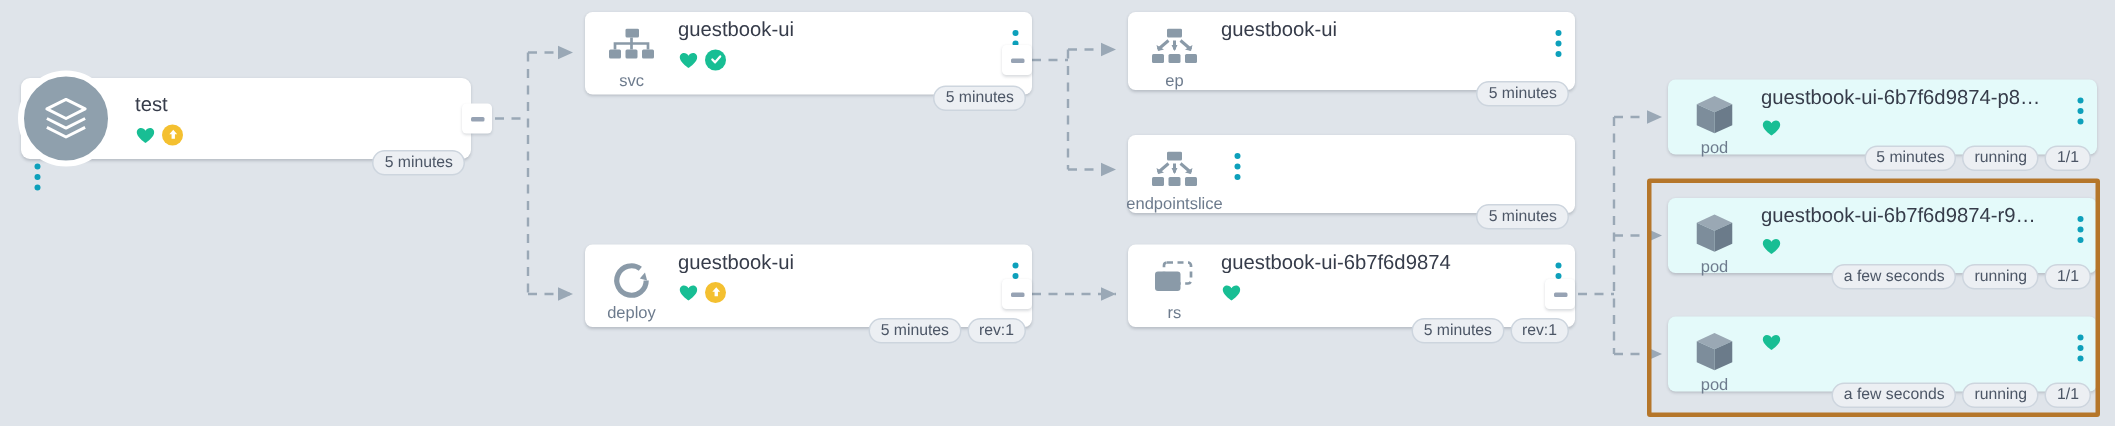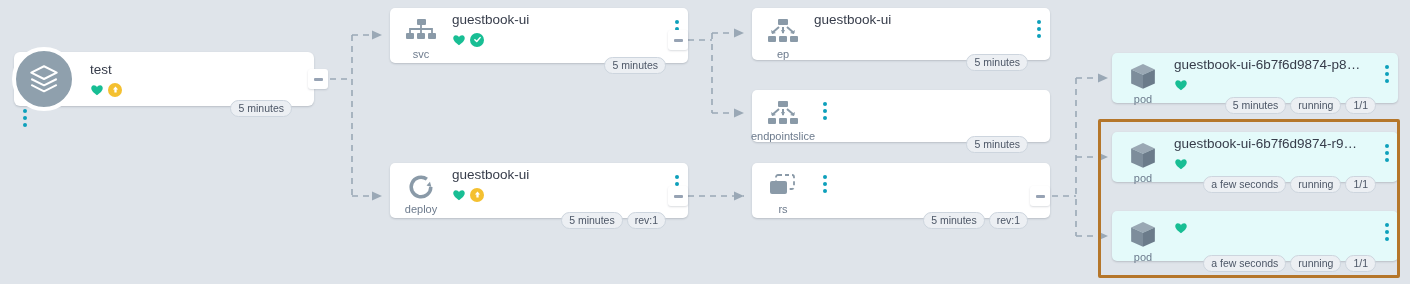--- a/index.html
+++ b/index.html
@@ -46,21 +46,21 @@
 
   .kebab{
     width:22px;flex:none;padding-top:12px;
     display:flex;flex-direction:column;align-items:center;gap:3px;
     cursor:pointer;
   }
   .kebab i{display:block;width:4px;height:4px;border-radius:50%;background:#0da0bb;}
 
   
   .badges{
-    position:absolute;right:22px;bottom:-11px;
+    position:absolute;right:4px;bottom:-11px;
     display:flex;gap:4px;z-index:5;align-items:center;
   }
   .badge{
     background:#eceff3;border:1px solid #cdd5de;border-radius:9px;
     font-size:10.5px;line-height:13px;color:#4c5666;
     padding:1px 7px;white-space:nowrap;
   }
   .node.pod .badge{background:#eceff3;}
 
   
@@ -305,20 +305,30 @@
   <div class="node" style="left:752px;top:163px;width:298px;height:55px;">
     <div class="kind-col">
       <span class="kind-icon">
         <svg width="30" height="26" viewBox="0 0 30 26" fill="none">
           <rect x="8" y="1" width="18" height="14" rx="2" stroke="#8a9aa8" stroke-width="1.8" stroke-dasharray="4 3"></rect>
           <rect x="2" y="7" width="17" height="13" rx="2" fill="#8a9aa8"></rect>
         </svg>
       </span>
       <span class="kind-label">rs</span>
     </div>
+    <div class="body">
+      <div class="title">guestbook-ui-6b7f6d9874</div>
+      <div class="status-row">
+        <span>
+          <svg class="heart" viewBox="0 0 24 24" fill="#18be94">
+              <path d="M12 21s-8-5.1-9.6-10.2C1.2 7 3.6 4 6.8 4 9 4 10.8 5.3 12 7.1 13.2 5.3 15 4 17.2 4c3.2 0 5.6 3 4.4 6.8C20 15.9 12 21 12 21z"></path>
+            </svg>
+        </span>
+      </div>
+    </div>
     <div class="kebab">
         <i></i>
         <i></i>
         <i></i>
       </div>
     <div class="badges">
       <span class="badge">5 minutes</span>
       <span class="badge">rev:1</span>
     </div>
   </div>

